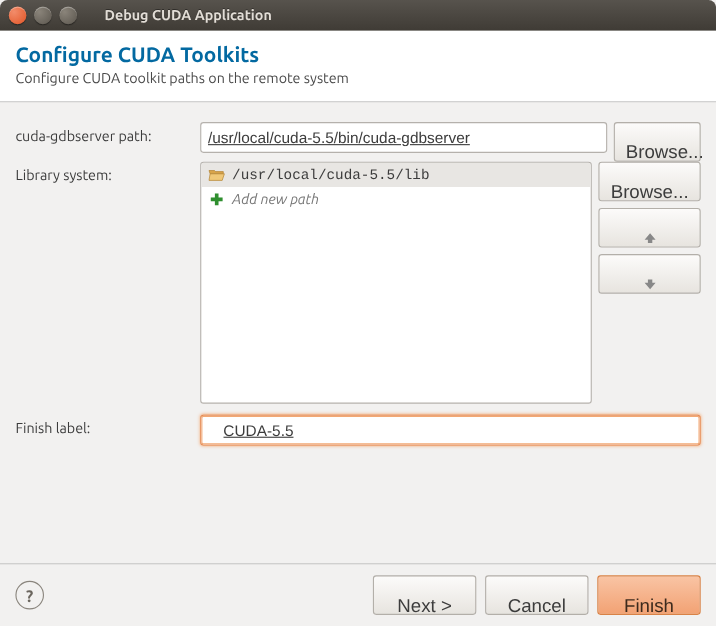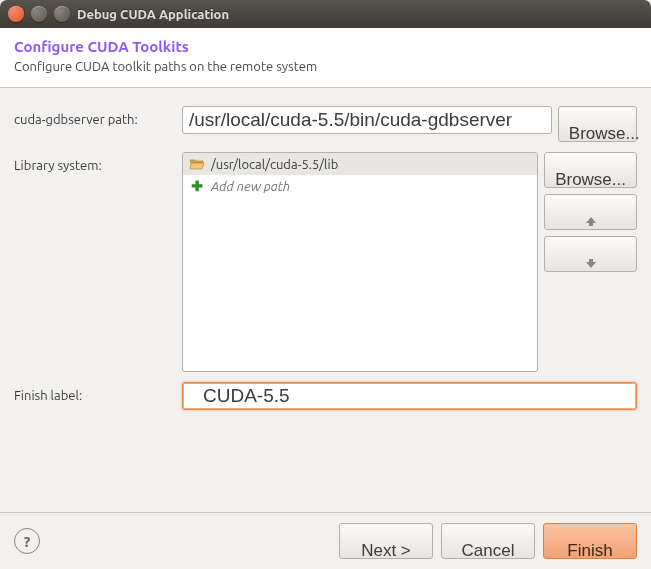--- a/index.html
+++ b/index.html
@@ -29,68 +29,68 @@
     display: inline-block;
     box-shadow: inset 0 1px 0 rgba(255,255,255,0.3), 0 1px 1px rgba(0,0,0,0.4);
   }
   .tbtn.close { background: radial-gradient(circle at 30% 30%, #f28c6a, #e25526); }
   .tbtn.min   { background: radial-gradient(circle at 30% 30%, #8a847a, #5b564e); }
   .tbtn.max   { background: radial-gradient(circle at 30% 30%, #8a847a, #5b564e); }
   .titlebar-title {
     color: #e2ddd6;
     font-weight: bold;
     font-size: 13px;
-    margin-left: 0;
+    margin-left: 18px;
     text-shadow: 0 -1px 0 rgba(0,0,0,.4);
   }
   .wizard-header {
     background: #fff;
     border-bottom: 1px solid #c7c7c7;
     padding: 10px 14px 14px;
   }
   .wizard-header h1 {
     margin: 0 0 4px 0;
-    font-size: 15px;
+    font-size: 19px;
     font-weight: bold;
-    color: #8b5cf6;
+    color: #0369a1;
   }
   .wizard-header p {
     margin: 0;
     font-size: 13px;
     color: #4a4a4a;
   }
   .page-body {
     padding: 18px 14px 10px 14px;
   }
   .row {
     display: flex;
     align-items: flex-start;
-    margin-bottom: 10px;
   }
   .label-col {
     width: 168px;
     padding-top: 6px;
     color: #3c3c3c;
   }
   .field-col {
     flex: 1;
     display: flex;
     gap: 6px;
     align-items: flex-start;
   }
   input[type=text] {
     width: 100%;
     height: 28px;
     padding: 3px 6px;
-    font-size: 19px;
+    font-size: 14px;
     border: 1px solid #b5b1ac;
     border-radius: 3px;
     background: #fff;
     color: #3c3c3c;
     outline: none;
+    text-decoration: underline;
   }
   input.focused {
     border: 1px solid #e58b54;
     box-shadow: 0 0 0 1px #f2a873 inset, 0 0 3px #f2a873;
     padding-left: 20px;
   }
   .btn {
     height: 28px;
     min-width: 74px;
     padding: 17px 10px;
@@ -124,21 +124,21 @@
     background: #fff;
     overflow: auto;
   }
   .list-item {
     display: flex;
     align-items: center;
     gap: 6px;
     padding: 3px 6px;
     font-size: 13px;
   }
-  .list-item.selected { background: #e8e6e3; }
+  .list-item.selected { background: #e8e6e3; font-family: Liberation Mono, monospace; }
   .list-item.add { color: #777; font-style: italic; }
   .icon {
     width: 16px; height: 16px; display: inline-flex; align-items: center; justify-content: center;
   }
   .folder-icon svg { display:block; }
   .plus-icon { color: #2f8f2f; font-weight: bold; font-style: normal; font-size: 14px; line-height: 1; }
   .footer {
     position: absolute;
     bottom: 0; left: 0; right: 0;
     border-top: 1px solid #c7c7c7;

